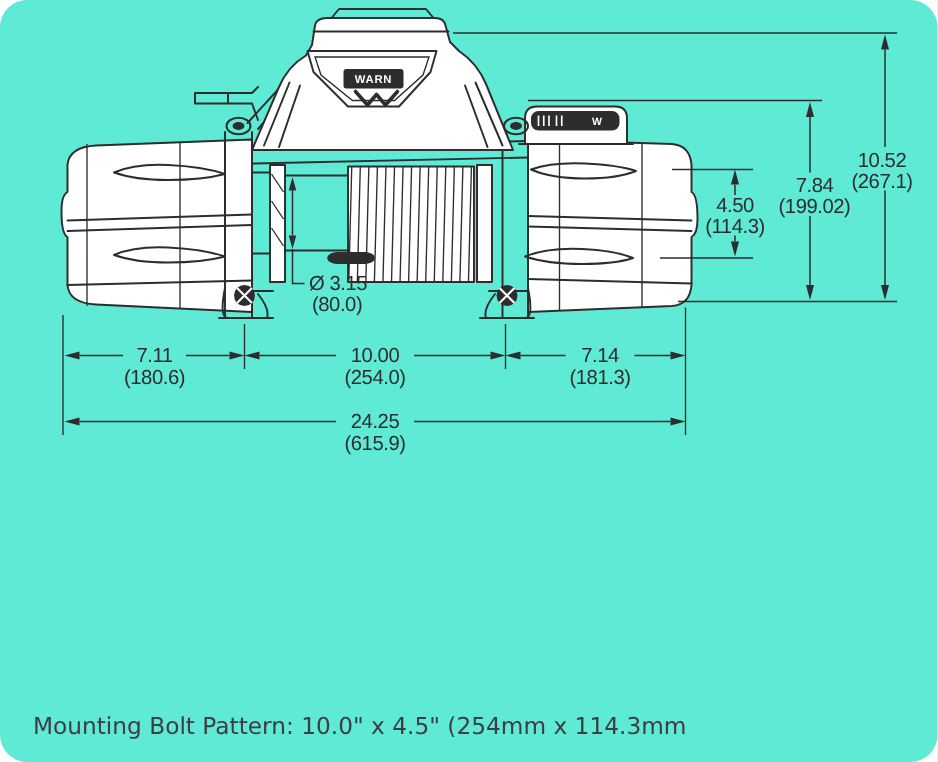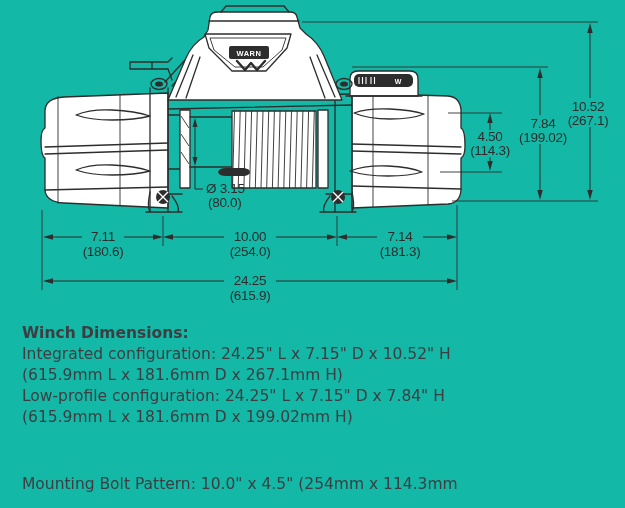--- a/index.html
+++ b/index.html
@@ -1,17 +1,17 @@
 <!DOCTYPE html>
 <html><head>
 <meta charset="utf-8">
 <style>
   html,body{margin:0;padding:0;background:#fff;}
-  .page{position:relative;width:625px;height:508px;background:#14b8a6;overflow:hidden;
-        font-family:"DejaVu Sans",sans-serif;}
+  .page{position:relative;width:625px;height:508px;background:#5eead4;overflow:hidden;
+        font-family:"DejaVu Sans",sans-serif;border-radius:18px;}
   .drawing{position:absolute;left:0;top:0;}
   svg text{font-family:"Liberation Sans",sans-serif;font-size:13.5px;fill:#2d2d2d;letter-spacing:-0.3px;}
   svg text.mid{text-anchor:middle;}
   svg text.logo-txt{font-size:7.5px;font-weight:bold;fill:#fff;letter-spacing:0.5px;text-anchor:middle;}
   svg text.cb-txt{font-size:7px;font-weight:bold;fill:#fff;text-anchor:middle;letter-spacing:0;}
   .ln{stroke:#2d2d2d;stroke-width:1.3;fill:none;stroke-linejoin:round;stroke-linecap:round;}
   .lnf{stroke:#2d2d2d;stroke-width:1.3;fill:#fff;stroke-linejoin:round;}
   .thin{stroke:#2d2d2d;stroke-width:0.9;fill:none;}
   .dim{stroke:#2d2d2d;stroke-width:1;fill:none;}
   .arw{fill:#2d2d2d;stroke:none;}
@@ -167,25 +167,18 @@
       <g>
         <path class="dim" d="M195,127 L195,157 M195,166 L195,189 L203,189"></path>
         <polygon class="arw" points="195,118 192.5,127 197.5,127"></polygon>
         <polygon class="arw" points="195,166 192.5,157 197.5,157"></polygon>
         <text x="206" y="193">Ø 3.15</text>
         <text x="208" y="207">(80.0)</text>
       </g>
     </g>
   </svg>
 
-  <div class="specs">
-    <p class="hd">Winch Dimensions:</p>
-    <p>Integrated configuration: 24.25" L x 7.15" D x 10.52" H</p>
-    <p>(615.9mm L x 181.6mm D x 267.1mm H)</p>
-    <p>Low-profile configuration: 24.25" L x 7.15" D x 7.84" H</p>
-    <p>(615.9mm L x 181.6mm D x 199.02mm H)</p>
-  </div>
 
   <p class="mounting">
     <b>Mounting Bolt Pattern:</b><span>10.0" x 4.5" (254mm x 114.3mm</span>
   </p>
 
 </div>
 
 </body></html>

